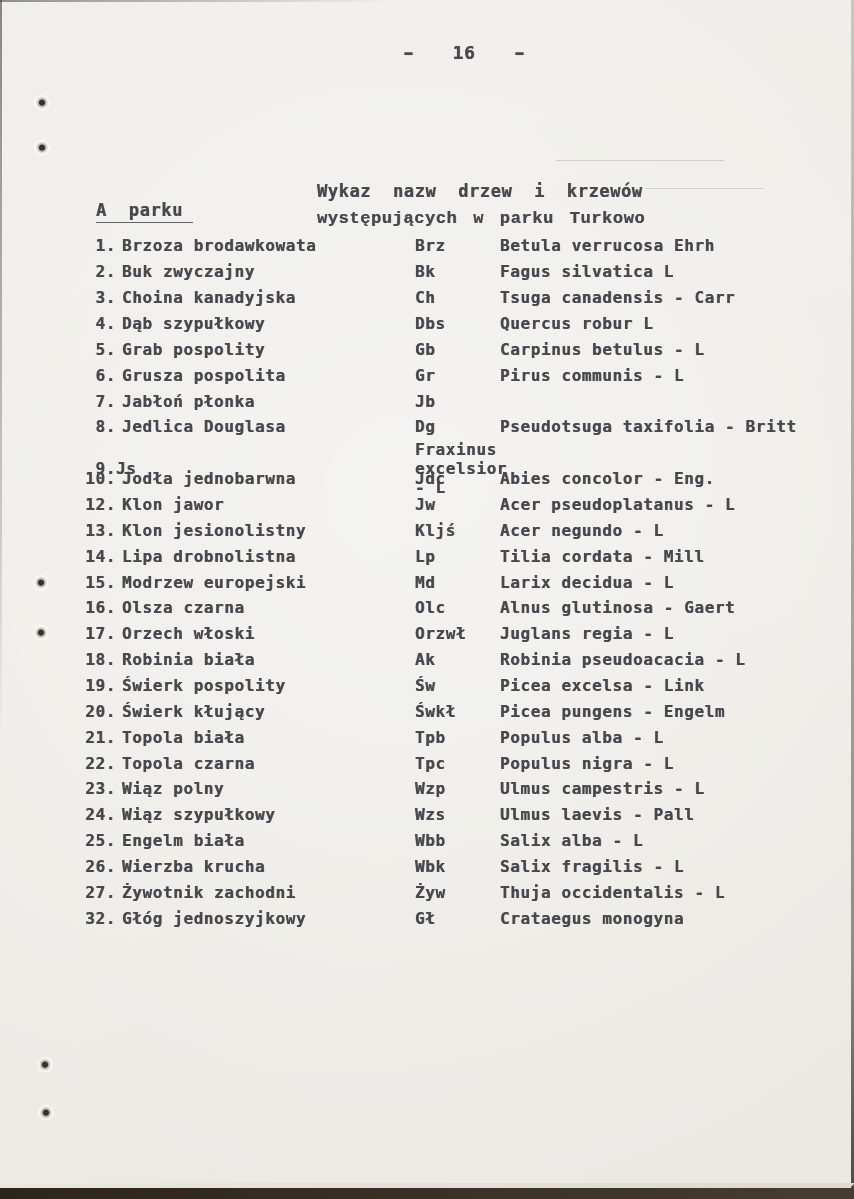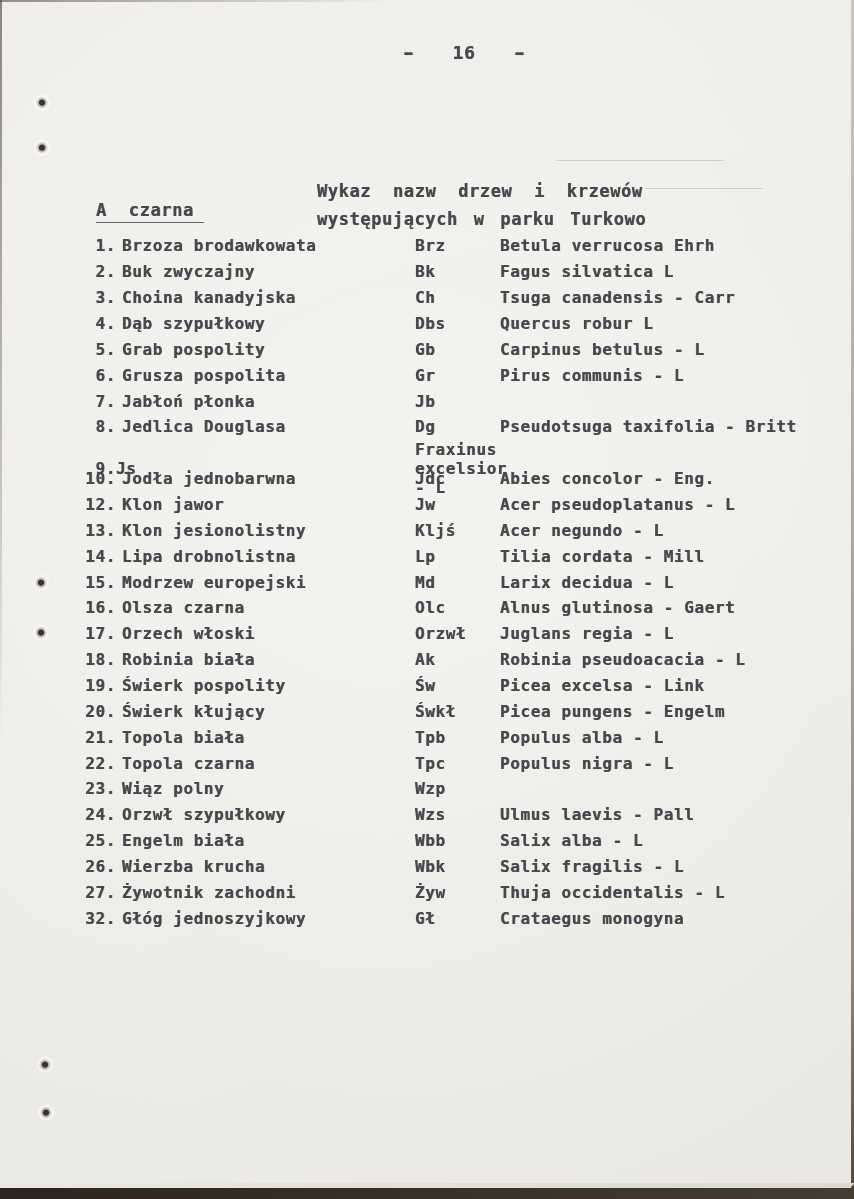--- a/index.html
+++ b/index.html
@@ -52,21 +52,21 @@
     text-shadow:0.4px 0.3px 0.6px rgba(73,74,80,0.65), -0.3px 0 0.5px rgba(73,74,80,0.3);
   }
   .page-number-line{
     position:absolute;left:403px;top:42px;width:122px;
     display:flex;justify-content:space-between;align-items:center;
     font-size:18px;
   }
   .page-number-line .dash{letter-spacing:0;transform:scaleX(1.4);font-weight:900;}
   .title-block{position:absolute;left:317px;top:137px;font-size:17px;line-height:28px;margin-top:40px;}
   .title-line1{word-spacing:11px;}
-  .title-line2{word-spacing:5px;}
+  .title-line2{word-spacing:5px;font-family:Liberation Mono, monospace;}
   .faint-rule{position:absolute;height:1px;background:rgba(125,125,130,0.28);}
   #faint-rule-1{left:556px;top:160px;width:168px;}
   #faint-rule-2{left:645px;top:188px;width:118px;}
   .section-header{
     position:absolute;left:96px;top:200px;font-size:17px;
     padding-bottom:2px;border-bottom:1.6px solid rgba(73,74,80,0.85);
     padding-right:10px;
   }
   .section-header .section-letter{margin-right:22px;}
   .tree-list{position:absolute;left:0;top:233px;width:854px;font-size:16px;}
@@ -89,21 +89,21 @@
   </div>
 
   <div class="title-block ink">
     <div class="title-line1">Wykaz nazw drzew i krzewów</div>
     <div class="title-line2">występujących w parku Turkowo</div>
   </div>
   <div class="faint-rule" id="faint-rule-1"></div>
   <div class="faint-rule" id="faint-rule-2"></div>
 
   <div class="section-header ink">
-    <span class="section-letter">A</span><span>czarna</span>
+    <span class="section-letter">A</span><span>parku</span>
   </div>
 
   <div class="tree-list ink" id="tree-list">
     <div class="tree-row">
       <span class="row-num">1.</span>
       <span class="row-name">Brzoza brodawkowata</span>
       <span class="row-abbr">Brz</span>
       <span class="row-latin">Betula verrucosa Ehrh</span>
     </div>
 
@@ -243,25 +243,26 @@
       <span class="row-num">22.</span>
       <span class="row-name">Topola czarna</span>
       <span class="row-abbr">Tpc</span>
       <span class="row-latin">Populus nigra - L</span>
     </div>
 
     <div class="tree-row">
       <span class="row-num">23.</span>
       <span class="row-name">Wiąz polny</span>
       <span class="row-abbr">Wzp</span>
+      <span class="row-latin">Ulmus campestris - L</span>
     </div>
 
     <div class="tree-row">
       <span class="row-num">24.</span>
-      <span class="row-name">Orzwł szypułkowy</span>
+      <span class="row-name">Wiąz szypułkowy</span>
       <span class="row-abbr">Wzs</span>
       <span class="row-latin">Ulmus laevis - Pall</span>
     </div>
 
     <div class="tree-row">
       <span class="row-num">25.</span>
       <span class="row-name">Engelm biała</span>
       <span class="row-abbr">Wbb</span>
       <span class="row-latin">Salix alba - L</span>
     </div>

